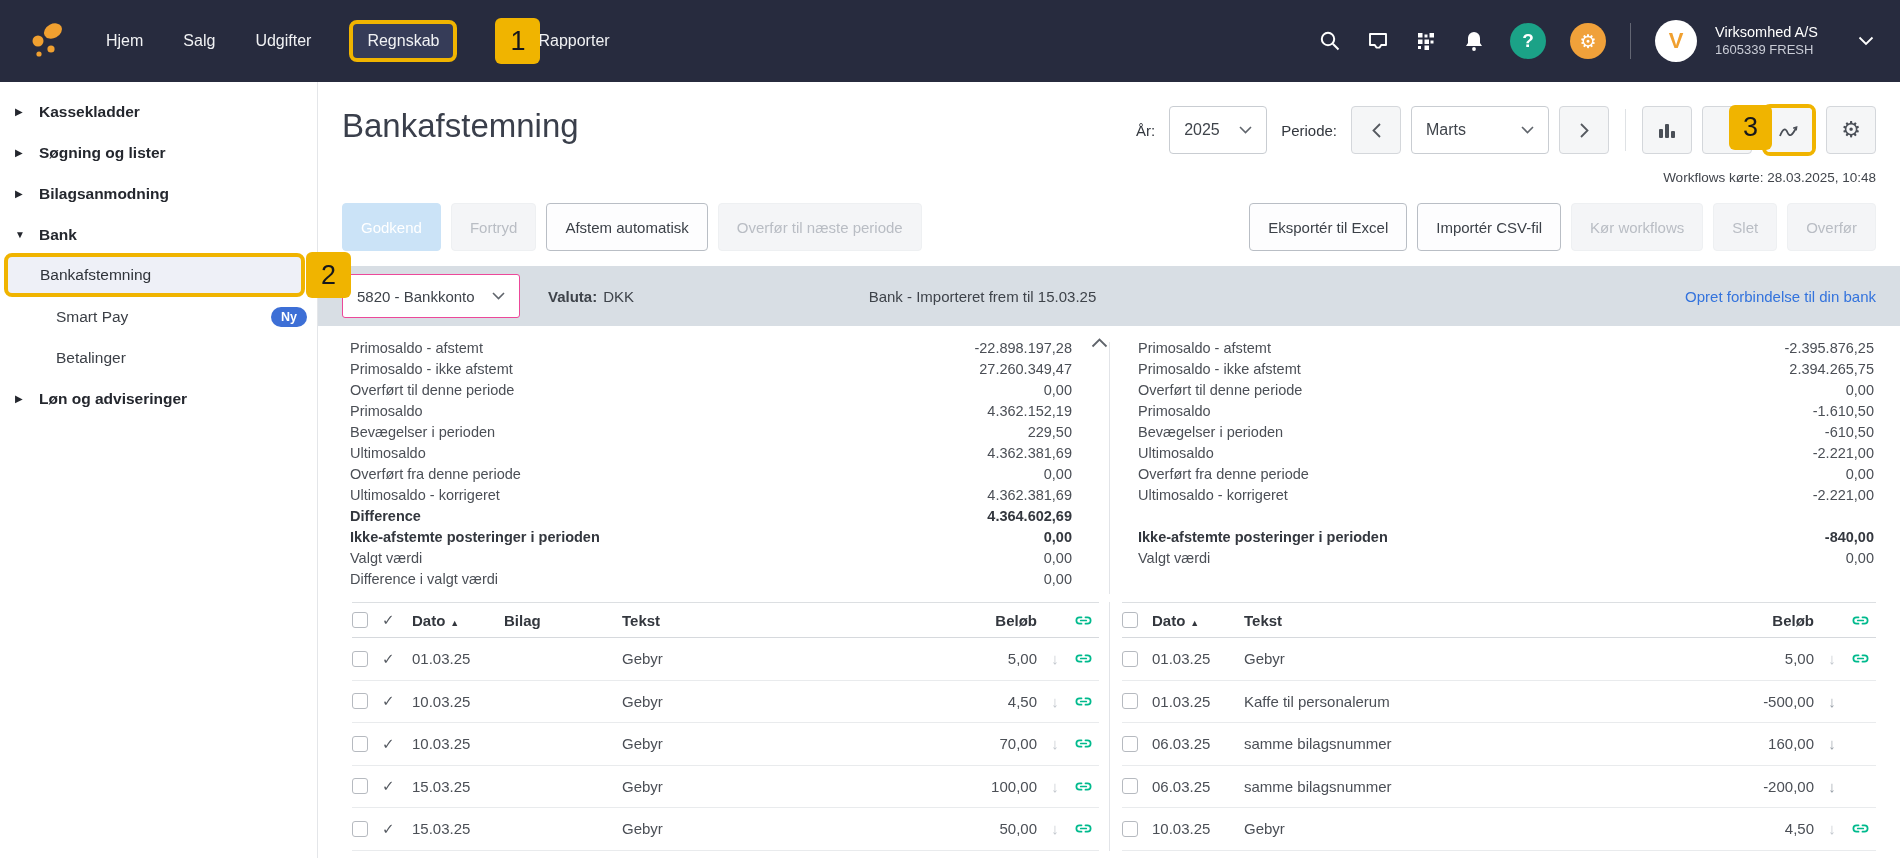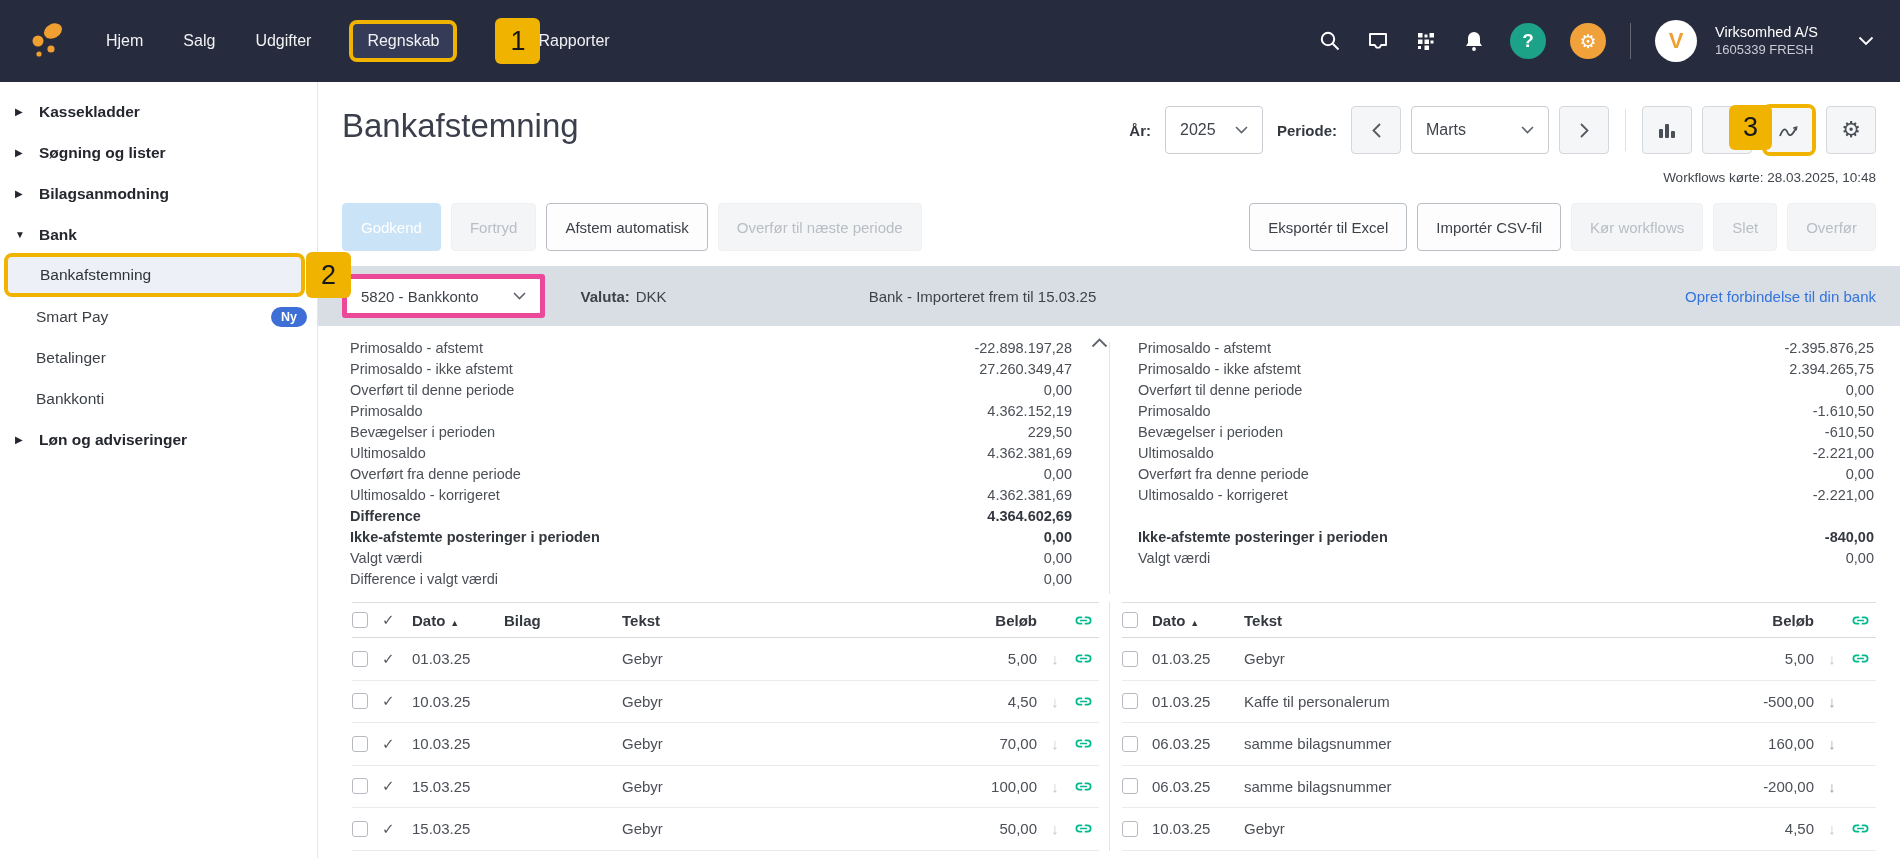--- a/index.html
+++ b/index.html
@@ -35,36 +35,36 @@
   .company .id{font-size:13px;color:#c9ccd6}
   .chev-white{margin-left:16px;cursor:pointer}
 
   
   .shell{display:flex;height:780px}
   .sidebar{width:318px;background:#fff;border-right:1px solid var(--border);
            padding-top:9px;position:relative;z-index:2;flex:none}
   .side-group{display:flex;align-items:center;gap:13px;padding-left:15px;height:41px;
               font-weight:700;font-size:15.5px;color:#24272e;cursor:pointer}
   .tri{font-size:10px;width:11px;color:#24272e}
-  .side-child{height:41px;display:flex;align-items:center;padding-left:36px;
+  .side-child{height:41px;display:flex;align-items:center;padding-left:56px;
               font-size:15.5px;color:#3b3f46;cursor:pointer}
   .side-sel-box{border:4px solid var(--ann);border-radius:8px;margin:-2px 12px -1px 4px;
                 background:#eef0f7;position:relative}
   .side-sel-box .side-child{height:36px;padding-left:32px;color:#2f333a}
   .badge.b2{position:absolute;right:-50px;top:-5px}
   .ny-badge{margin-left:auto;margin-right:10px;background:var(--ny);color:#fff;
             font-size:12.5px;font-weight:700;padding:3px 10px;border-radius:12px}
 
   main{flex:1;background:#fff;min-width:0}
 
   
   .page-head{display:flex;justify-content:space-between;align-items:flex-start;padding:22px 24px 0}
   .page-title{font-size:33px;font-weight:300;color:#3a3f4b;margin:0;line-height:1.35}
   .controls{display:flex;align-items:center;gap:10px}
-  .ctl-label{font-size:15px;font-weight:700;color:var(--txt-dark);margin:0 4px}
+  .ctl-label{font-size:15px;font-weight:400;color:var(--txt-dark);margin:0 4px}
   .ctl-select{height:48px;display:flex;align-items:center;justify-content:space-between;gap:16px;
               padding:0 14px;background:#fff;border:1px solid #c9cdd2;border-radius:4px;
               font-size:16px;color:#3f444b;cursor:pointer}
   .ctl-select.year{min-width:98px}
   .ctl-select.period{min-width:138px}
   .icon-btn{width:50px;height:48px;background:#f5f6f7;border:1px solid #d4d7db;border-radius:4px;
             display:flex;align-items:center;justify-content:center;cursor:pointer}
   .vdiv{width:1px;height:42px;background:#dfe2e5;margin:0 6px}
   .covered-wrap{position:relative;width:50px;height:48px}
   .badge.b3{position:absolute;left:27px;top:-1px;z-index:5;width:43px;height:45px}
@@ -78,24 +78,24 @@
   .actions .grp{display:flex;gap:10px}
   .btn{height:48px;padding:0 18px;border-radius:4px;font-size:15px;display:flex;align-items:center;
        border:1px solid transparent;cursor:pointer;white-space:nowrap}
   .btn.normal{background:#fdfdfe;border-color:#b9bec5;color:#3c4148}
   .btn.disabled{background:#f4f5f7;border-color:#eef0f2;color:#b9bdc4}
   .btn.primary-disabled{background:#cbe3f7;border-color:#cbe3f7;color:#fff}
 
   
   .band{margin-top:15px;height:60px;background:var(--band);display:flex;align-items:center;
         padding:0 24px;position:relative;font-size:15px;color:#3e434a}
-  .band-select{height:44px;min-width:178px;background:#fff;border:5px solid #ec4899;border-radius:3px;
-               display:flex;align-items:center;justify-content:space-between;gap:34px;
+  .band-select{height:44px;min-width:178px;background:#fff;border:1px solid #ec4899;border-radius:3px;
+               display:flex;align-items:center;justify-content:space-between;gap:10px;
                padding:0 14px;cursor:pointer}
-  .band-valuta{margin-left:36px}
+  .band-valuta{margin-left:28px}
   .band-valuta b{font-weight:700;margin-right:6px}
   .band-status{position:absolute;left:42%;transform:translateX(-50%)}
   .band-link{margin-left:auto;color:var(--blue);cursor:pointer}
 
   
   .summary{display:flex;position:relative;padding:12px 0 8px}
   .s-col{width:50%}
   .s-col.left{padding:0 37px 0 32px}
   .s-col.right{padding:0 26px 0 29px}
   .srow{display:flex;justify-content:space-between;min-height:21px;line-height:21px;font-size:14.5px}
@@ -208,21 +208,20 @@
       <div class="side-group">
         <span class="tri">▼</span>
         <span>Bank</span>
       </div>
       <div class="side-sel-box">
         <div class="side-child selected">Bankafstemning</div>
         <div class="badge b2">2</div>
       </div>
       <div class="side-child">Smart Pay<span class="ny-badge">Ny</span></div>
       <div class="side-child">Betalinger</div>
-      <div class="side-child">Bankkonti</div>
       <div class="side-group">
         <span class="tri">▶</span>
         <span>Løn og adviseringer</span>
       </div>
     </aside>
 
   <main>
     <div class="page-head">
       <h1 class="page-title">Bankafstemning</h1>
       <div class="controls">

